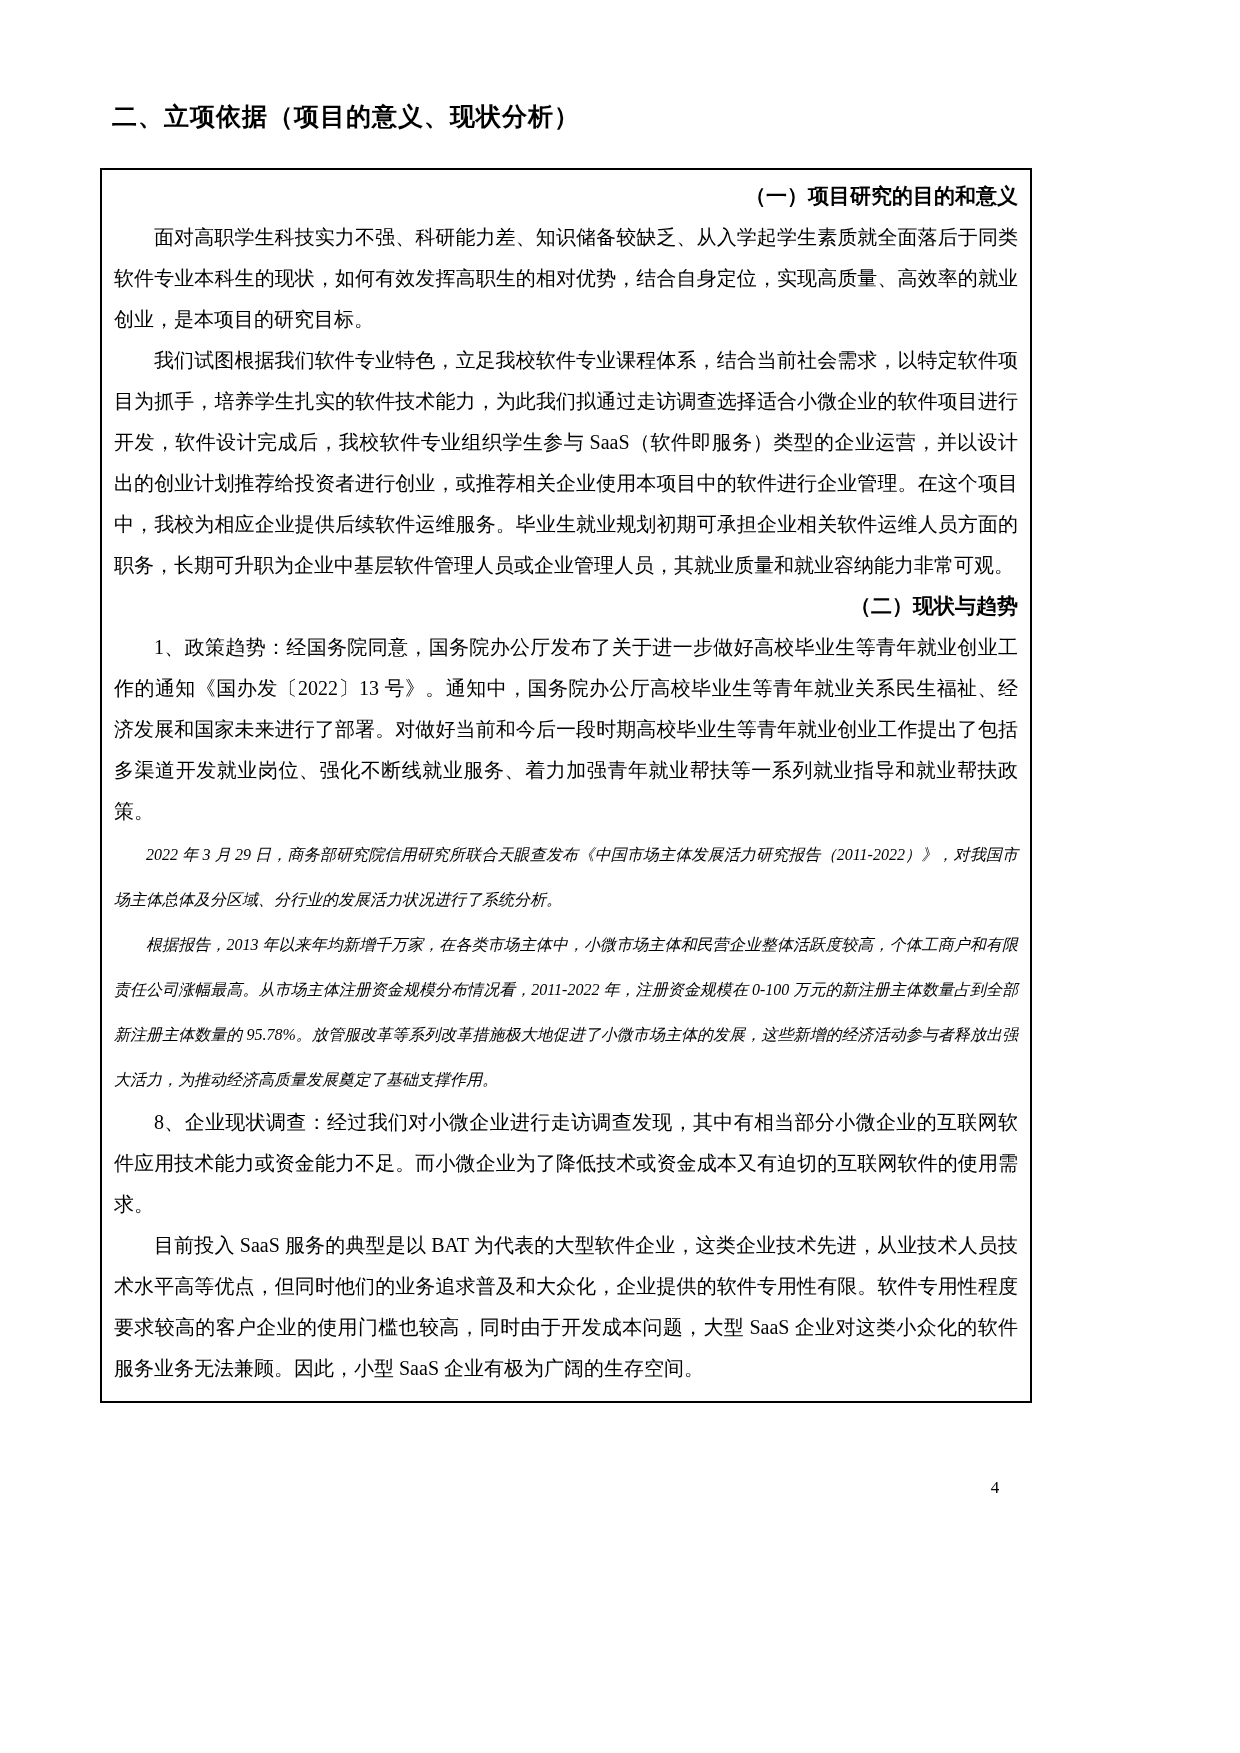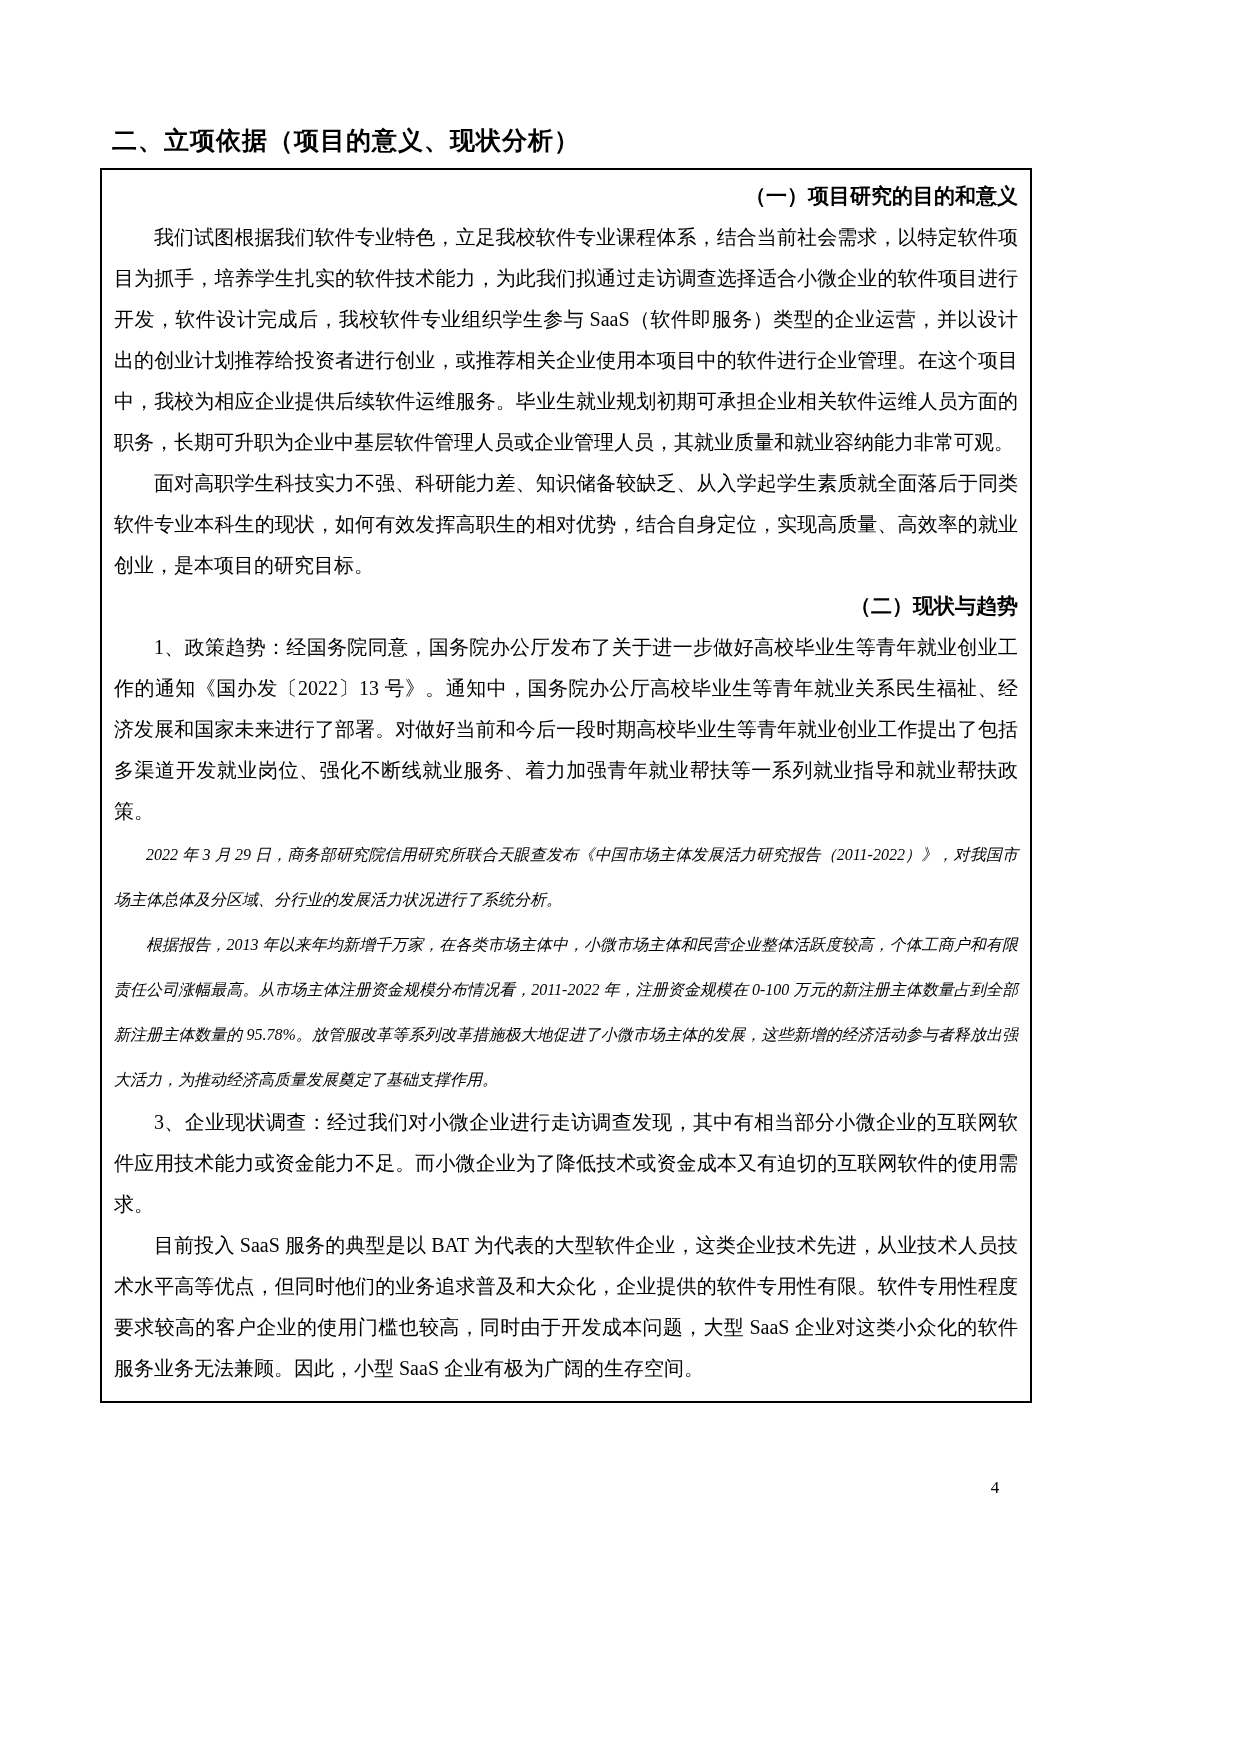--- a/index.html
+++ b/index.html
@@ -7,21 +7,21 @@
   body {
     width: 1240px;
     height: 1753px;
     background: #ffffff;
     position: relative;
     color: #000000;
     font-family: "Liberation Serif", serif;
   }
   .doc-title {
     position: absolute;
-    top: 124px;
+    top: 100px;
     left: 112px;
     margin: 0;
     font-size: 25px;
     font-weight: bold;
     letter-spacing: 1px;
     white-space: nowrap;
   }
   .content-box {
     position: absolute;
     top: 168px;
@@ -63,32 +63,32 @@
 </style>
 </head>
 <body>
 
 <div class="doc-title">二、立项依据（项目的意义、现状分析）</div>
 
 <div class="content-box">
 
   <h2 class="sec-heading">（一）项目研究的目的和意义</h2>
 
+  <p class="body-p">面对高职学生科技实力不强、科研能力差、知识储备较缺乏、从入学起学生素质就全面落后于同类软件专业本科生的现状，如何有效发挥高职生的相对优势，结合自身定位，实现高质量、高效率的就业创业，是本项目的研究目标。</p>
+
   <p class="body-p">我们试图根据我们软件专业特色，立足我校软件专业课程体系，结合当前社会需求，以特定软件项目为抓手，培养学生扎实的软件技术能力，为此我们拟通过走访调查选择适合小微企业的软件项目进行开发，软件设计完成后，我校软件专业组织学生参与 SaaS（软件即服务）类型的企业运营，并以设计出的创业计划推荐给投资者进行创业，或推荐相关企业使用本项目中的软件进行企业管理。在这个项目中，我校为相应企业提供后续软件运维服务。毕业生就业规划初期可承担企业相关软件运维人员方面的职务，长期可升职为企业中基层软件管理人员或企业管理人员，其就业质量和就业容纳能力非常可观。</p>
-
-  <p class="body-p">面对高职学生科技实力不强、科研能力差、知识储备较缺乏、从入学起学生素质就全面落后于同类软件专业本科生的现状，如何有效发挥高职生的相对优势，结合自身定位，实现高质量、高效率的就业创业，是本项目的研究目标。</p>
 
   <h2 class="sec-heading">（二）现状与趋势</h2>
 
   <p class="body-p">1、政策趋势：经国务院同意，国务院办公厅发布了关于进一步做好高校毕业生等青年就业创业工作的通知《国办发〔2022〕13 号》。通知中，国务院办公厅高校毕业生等青年就业关系民生福祉、经济发展和国家未来进行了部署。对做好当前和今后一段时期高校毕业生等青年就业创业工作提出了包括多渠道开发就业岗位、强化不断线就业服务、着力加强青年就业帮扶等一系列就业指导和就业帮扶政策。</p>
 
 
   <p class="italic-p">2022 年 3 月 29 日，商务部研究院信用研究所联合天眼查发布《中国市场主体发展活力研究报告（2011-2022）》，对我国市场主体总体及分区域、分行业的发展活力状况进行了系统分析。</p>
 
   <p class="italic-p">根据报告，2013 年以来年均新增千万家，在各类市场主体中，小微市场主体和民营企业整体活跃度较高，个体工商户和有限责任公司涨幅最高。从市场主体注册资金规模分布情况看，2011-2022 年，注册资金规模在 0-100 万元的新注册主体数量占到全部新注册主体数量的 95.78%。放管服改革等系列改革措施极大地促进了小微市场主体的发展，这些新增的经济活动参与者释放出强大活力，为推动经济高质量发展奠定了基础支撑作用。</p>
 
-  <p class="body-p">3、企业现状调查：经过我们对小微企业进行走访调查发现，其中有相当部分小微企业的互联网软件应用技术能力或资金能力不足。而小微企业为了降低技术或资金成本又有迫切的互联网软件的使用需求。</p>
+  <p class="body-p">8、企业现状调查：经过我们对小微企业进行走访调查发现，其中有相当部分小微企业的互联网软件应用技术能力或资金能力不足。而小微企业为了降低技术或资金成本又有迫切的互联网软件的使用需求。</p>
 
   <p class="body-p">目前投入 SaaS 服务的典型是以 BAT 为代表的大型软件企业，这类企业技术先进，从业技术人员技术水平高等优点，但同时他们的业务追求普及和大众化，企业提供的软件专用性有限。软件专用性程度要求较高的客户企业的使用门槛也较高，同时由于开发成本问题，大型 SaaS 企业对这类小众化的软件服务业务无法兼顾。因此，小型 SaaS 企业有极为广阔的生存空间。</p>
 
 </div>
 
 <div class="page-number">4</div>
 
 </body></html>

